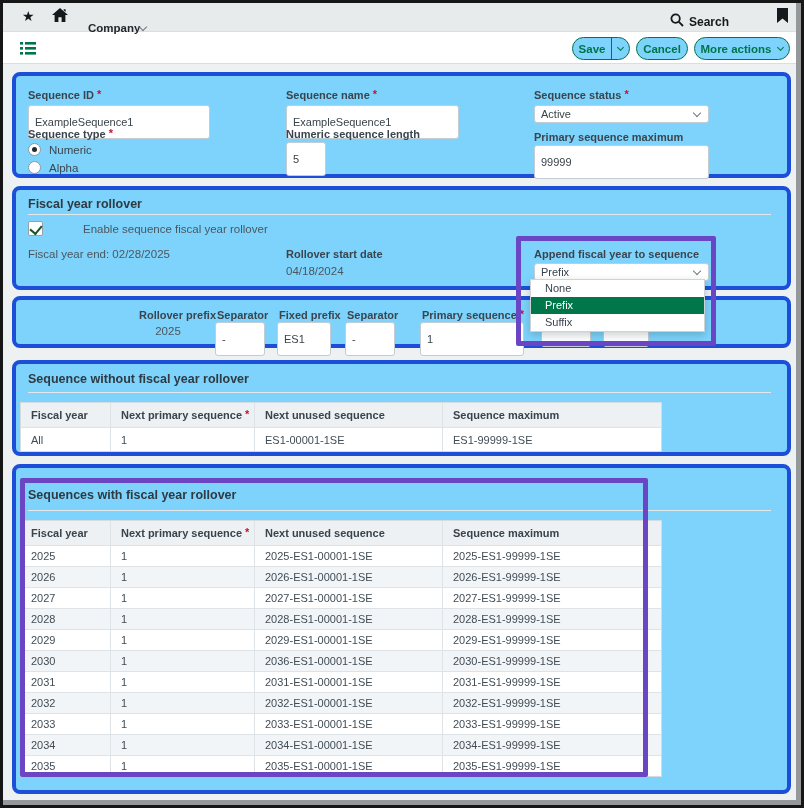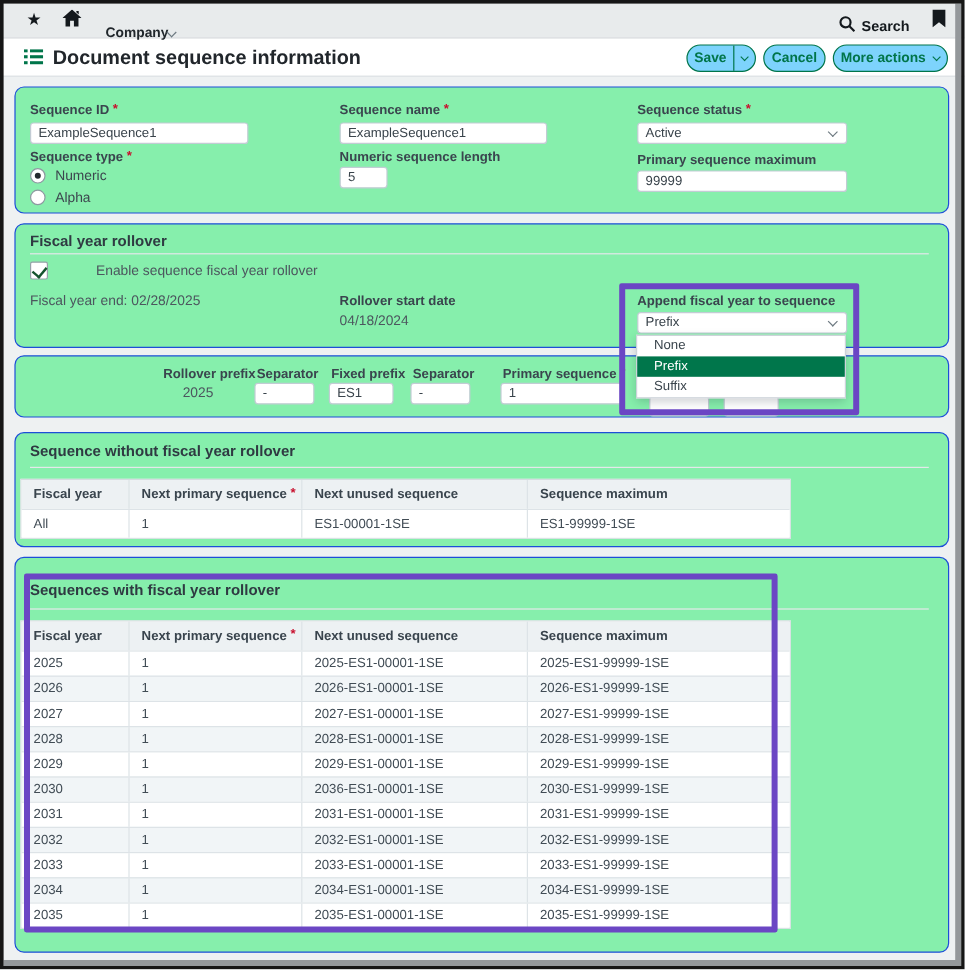--- a/index.html
+++ b/index.html
@@ -14,53 +14,53 @@
   .annot1 { left:516px; top:236px; width:200px; height:110px; }
   .annot2 { left:20px; top:478px; width:628px; height:299px; }
 
   
   .topbar { position:absolute; left:0; top:0; width:100%; height:32px; background:#e8ebec; border-bottom:1px solid #dcdfe1; z-index:10; }
   .star-ic { position:absolute; left:22px; top:8px; font-size:14px; color:#14191d; line-height:16px; }
   .home-ic { position:absolute; left:52px; top:8px; }
   .company-dd { position:absolute; left:88px; top:0; width:152px; height:32px; display:flex; align-items:center; justify-content:flex-start; cursor:pointer;margin-top:12px; }
   .company-dd .lbl { font-size:11.5px; font-weight:700; color:#21272c; }
   .chev { display:inline-block; width:6px; height:6px; border-right:1.5px solid #6e7a82; border-bottom:1.5px solid #6e7a82; transform:rotate(45deg); margin-top:-3px; }
-  .search-box { position:absolute; right:46px; top:0; height:44px; display:flex; align-items:center; gap:5px; cursor:pointer;text-align:right; }
+  .search-box { position:absolute; right:75px; top:0; height:44px; display:flex; align-items:center; gap:5px; cursor:pointer;text-align:right; }
   .search-box .lbl { font-size:12px; font-weight:700; color:#14191d; }
   .bookmark-ic { position:absolute; right:16px; top:8px; }
 
   
   .pagehead { position:absolute; left:0; top:32px; width:100%; height:32px; background:#ffffff; border-bottom:1px solid #d9dee1; z-index:9; }
   .list-ic { position:absolute; left:20px; top:9px; }
   .page-title { position:absolute; left:44px; top:7px; font-size:16.5px; font-weight:700; color:#21262b; }
   .btn { position:absolute; top:5px; height:23px; border:1.5px solid #00754a; border-radius:12px; background:#7dd3fc; color:#00754a;
          font-size:11.5px; font-weight:700; display:flex; align-items:center; justify-content:center; cursor:pointer; }
   .btn .chev { border-color:#00754a; width:5px; height:5px; }
   .btn-save { right:174px; width:58px; padding:0; }
   .btn-save .seg-label { flex:1; text-align:center; line-height:20px; }
   .btn-save .seg-div { width:1px; height:100%; background:#00754a; }
   .btn-save .seg-caret { width:17px; display:flex; align-items:center; justify-content:center; }
   .btn-cancel { right:116px; width:52px;justify-content:center; }
   .btn-more { right:14px; width:96px; gap:7px; }
 
   
-  .card { position:absolute; left:12px; width:779px; background:#86efac; border:1px solid #1d4ed8; border-radius:8px; }
+  .card { position:absolute; left:12px; width:779px; background:#7dd3fc; border:4px solid #1d4ed8; border-radius:8px; }
   .card1 { top:72px; height:106px; }
   .card2 { top:186px; height:104px; }
   .card3 { top:296px; height:52px; }
   .card4 { top:360px; height:96px; }
   .card5 { top:464px; height:330px; }
 
   .sec-title { position:absolute; left:12px; font-size:12.5px; font-weight:700; color:#2f3a42; }
   .sec-div { position:absolute; left:12px; right:16px; height:1px; background:#e4e8ea; }
 
   .flabel { position:absolute; font-size:11px; font-weight:700; color:#3a454e; white-space:nowrap; }
   .req { color:#c8102e; margin-left:3px; font-size:11px; position:relative; top:-1px; }
   .txt { position:absolute; font-size:11.5px; color:#4c565e; white-space:nowrap; }
-  input.fld { position:absolute; height:18px; border:1px solid #c2ccd4; border-radius:3px; font-size:11px; color:#39434b;
+  input.fld { position:absolute; height:34px; border:1px solid #c2ccd4; border-radius:3px; font-size:11px; color:#39434b;
               padding:0 6px; background:#fff; font-family:"Liberation Sans", sans-serif; }
   .select { position:absolute; height:18px; border:1px solid #c2ccd4; border-radius:3px; background:#fff; display:flex;
             align-items:center; justify-content:space-between; padding:0 8px 0 6px; font-size:11px; color:#39434b; cursor:pointer; }
 
   .radio-row { position:absolute; display:flex; align-items:center; gap:8px; cursor:pointer; }
   .radio { width:13px; height:13px; border:1px solid #8e99a1; border-radius:50%; background:#fff; position:relative; }
   .radio.on::after { content:""; position:absolute; left:3px; top:3px; width:5px; height:5px; border-radius:50%; background:#24292e; }
   .radio-lbl { font-size:11.5px; color:#3c464e; }
 
   .cb-row { position:absolute; display:flex; align-items:center; gap:10px; cursor:pointer; }
@@ -133,21 +133,20 @@
         <g fill="#00754a">
             <rect x="0" y="0" width="3" height="2.6"></rect>
             <rect x="5" y="0" width="11" height="2.6"></rect>
         <rect x="0" y="5" width="3" height="2.6"></rect>
             <rect x="5" y="5" width="11" height="2.6"></rect>
         <rect x="0" y="10" width="3" height="2.6"></rect>
             <rect x="5" y="10" width="11" height="2.6"></rect>
           </g>
       </svg>
     </span>
-    <div class="page-title">Document sequence information</div>
     <div class="btn btn-save">
       <span class="seg-label">Save</span>
       <span class="seg-div"></span>
       <span class="seg-caret">
           <span class="chev"></span>
         </span>
     </div>
     <div class="btn btn-cancel">
       <span>Cancel</span>
     </div>

